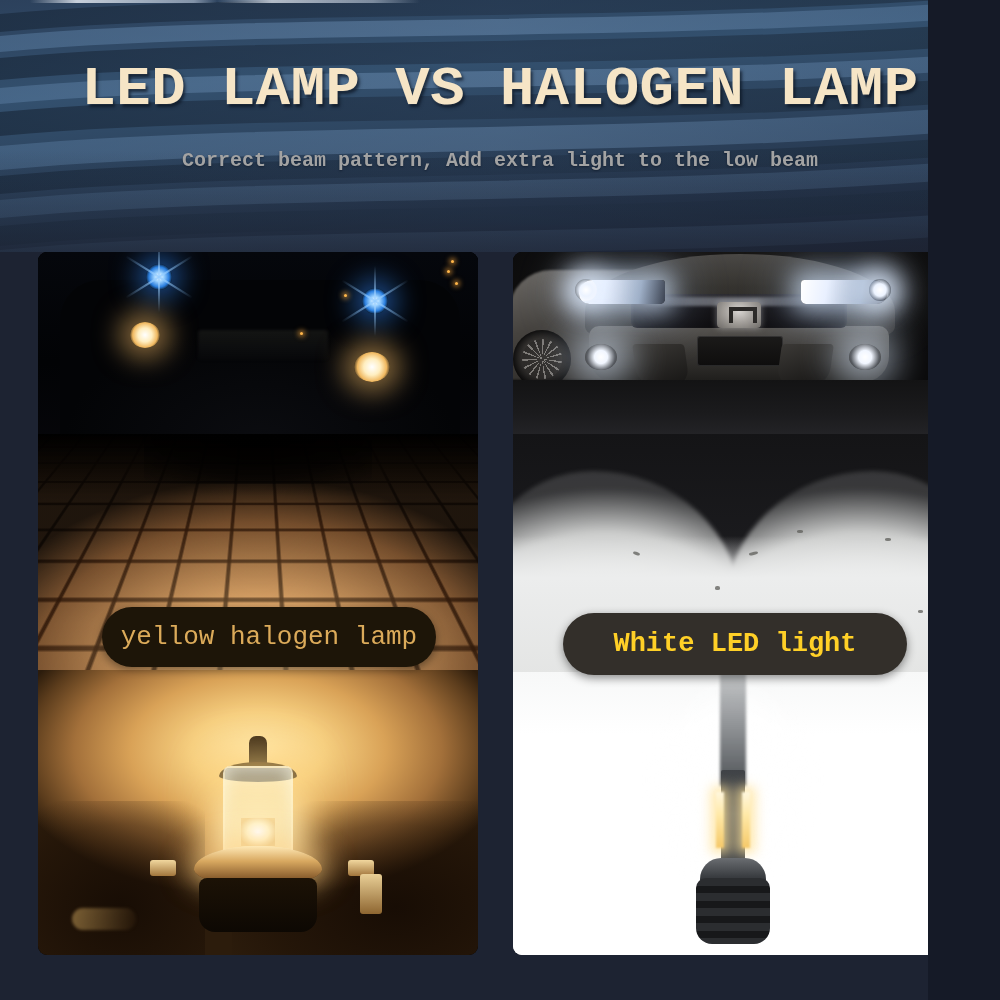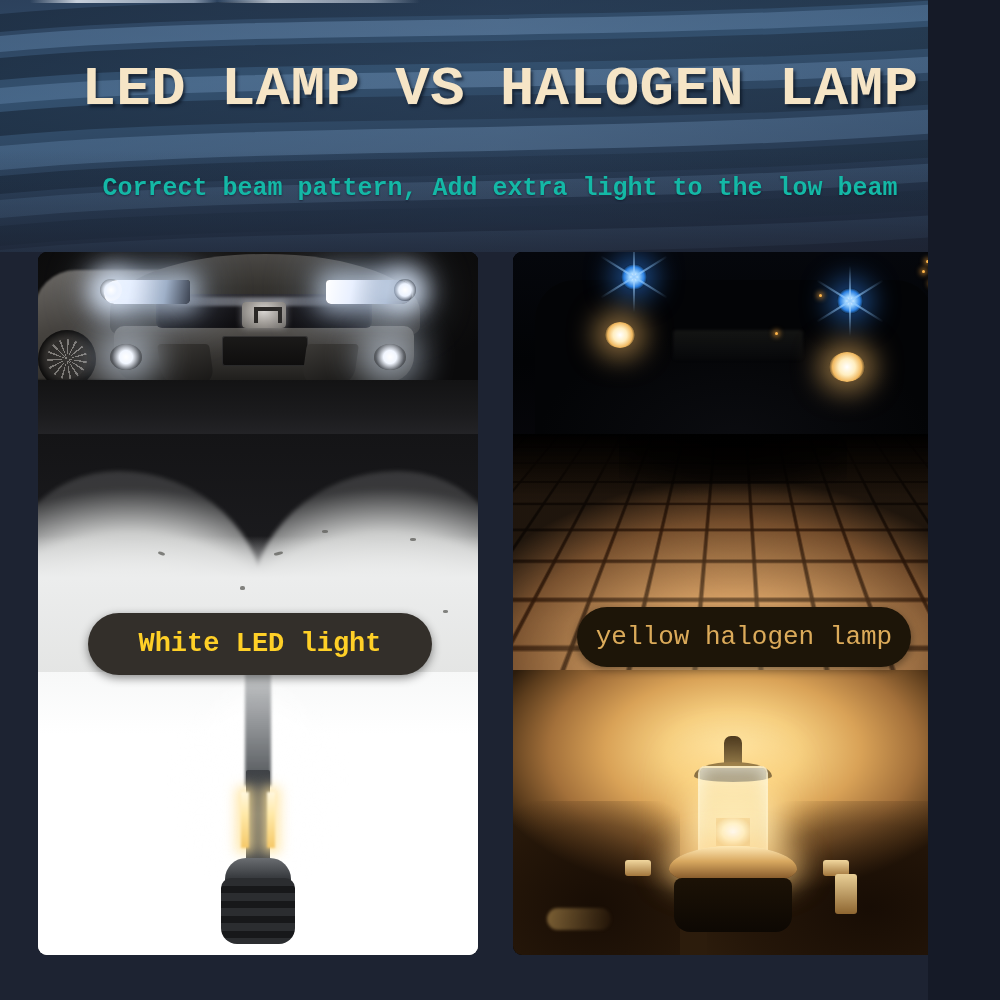--- a/index.html
+++ b/index.html
@@ -56,26 +56,25 @@
     color: #f6e5c6;
     transform: scaleX(1.06);
     text-shadow: 2px 3px 3px rgba(10,18,32,.70), 0 1px 0 rgba(255,255,255,.12);
     white-space: nowrap;
   }
   .subtitle {
     position: absolute;
     left: 0; top: 148px;
     width: 1000px;
     text-align: center;
-    color: #14b8a6;
-    font-size: 25px;
+    color: #a3a3a3;
+    font-size: 20px;
     line-height: 25px;
     font-weight: 600;
     text-shadow: 0 1px 2px rgba(10,18,32,.55);
-    margin-top: 28px;
   }
   .subtitle .l2 { display: block; }
 
   
   .cards {
     position: absolute;
     left: 38px; top: 252px;
     width: 924px;
     height: 703px;
     display: flex;
@@ -454,20 +453,70 @@
 
   <div class="title">LED LAMP VS HALOGEN LAMP</div>
   <div class="subtitle">
     <span>Correct beam pattern, Add extra light to the low beam</span>
   </div>
 
   <div class="cards">
 
     <div class="card">
 
+      <div class="slice r-scene">
+        <div class="r-night"></div>
+        <div class="r-carbody"></div>
+        <div class="r-plate-ghost"></div>
+        <div class="flare-blue" style="left:108px;top:12px;">
+            <span class="vert"></span>
+          </div>
+        <div class="flare-blue" style="right:90px;top:36px;">
+            <span class="vert"></span>
+          </div>
+        <div class="flare-warm" style="left:92px;top:70px;"></div>
+        <div class="flare-warm" style="right:88px;top:100px;width:36px;height:30px;"></div>
+        <div class="r-tinydot" style="right:24px;top:8px;"></div>
+        <div class="r-tinydot" style="right:28px;top:18px;"></div>
+        <div class="r-tinydot" style="right:20px;top:30px;"></div>
+        <div class="r-tinydot" style="left:306px;top:42px;"></div>
+        <div class="r-tinydot" style="left:262px;top:80px;"></div>
+      </div>
+
+      <div class="slice r-bricks">
+        <div class="r-brick-persp"></div>
+        <div class="r-brick-light"></div>
+        <div class="r-brick-shadowtop"></div>
+        <div class="r-dark-band"></div>
+      </div>
+
+      <div class="slice r-bulb">
+        <div class="r-bulb-bg"></div>
+        <div class="r-bulb-shadow"></div>
+        <div class="r-bulb-shadow l"></div>
+        <div class="h-tip"></div>
+        <div class="h-cap"></div>
+        <div class="h-glass">
+          <div class="h-filament"></div>
+        </div>
+        <div class="h-ring"></div>
+        <div class="h-tab l"></div>
+        <div class="h-tab r"></div>
+        <div class="h-base"></div>
+        <div class="h-connector"></div>
+        <div class="h-wire"></div>
+      </div>
+
+      <div class="pill pill-right">
+        <span>yellow halogen lamp</span>
+      </div>
+    </div>
+
+    <div class="card">
+
       <div class="slice l-scene">
         <div class="l-sky"></div>
         <div class="l-bg-car"></div>
         <div class="l-wheel"></div>
         <div class="l-hood"></div>
         <div class="l-bumper"></div>
         <div class="l-grille"></div>
         <div class="l-grille-sheen"></div>
         <div class="honda-badge"></div>
         <div class="hl left"></div>
@@ -506,64 +555,14 @@
         </div>
         <div class="bulb-collar"></div>
         <div class="bulb-base"></div>
       </div>
 
       <div class="pill pill-left">
         <span>White LED light</span>
       </div>
     </div>
 
-    <div class="card">
-
-      <div class="slice r-scene">
-        <div class="r-night"></div>
-        <div class="r-carbody"></div>
-        <div class="r-plate-ghost"></div>
-        <div class="flare-blue" style="left:108px;top:12px;">
-            <span class="vert"></span>
-          </div>
-        <div class="flare-blue" style="right:90px;top:36px;">
-            <span class="vert"></span>
-          </div>
-        <div class="flare-warm" style="left:92px;top:70px;"></div>
-        <div class="flare-warm" style="right:88px;top:100px;width:36px;height:30px;"></div>
-        <div class="r-tinydot" style="right:24px;top:8px;"></div>
-        <div class="r-tinydot" style="right:28px;top:18px;"></div>
-        <div class="r-tinydot" style="right:20px;top:30px;"></div>
-        <div class="r-tinydot" style="left:306px;top:42px;"></div>
-        <div class="r-tinydot" style="left:262px;top:80px;"></div>
-      </div>
-
-      <div class="slice r-bricks">
-        <div class="r-brick-persp"></div>
-        <div class="r-brick-light"></div>
-        <div class="r-brick-shadowtop"></div>
-        <div class="r-dark-band"></div>
-      </div>
-
-      <div class="slice r-bulb">
-        <div class="r-bulb-bg"></div>
-        <div class="r-bulb-shadow"></div>
-        <div class="r-bulb-shadow l"></div>
-        <div class="h-tip"></div>
-        <div class="h-cap"></div>
-        <div class="h-glass">
-          <div class="h-filament"></div>
-        </div>
-        <div class="h-ring"></div>
-        <div class="h-tab l"></div>
-        <div class="h-tab r"></div>
-        <div class="h-base"></div>
-        <div class="h-connector"></div>
-        <div class="h-wire"></div>
-      </div>
-
-      <div class="pill pill-right">
-        <span>yellow halogen lamp</span>
-      </div>
-    </div>
-
   </div>
 </div>
 
 </body></html>

